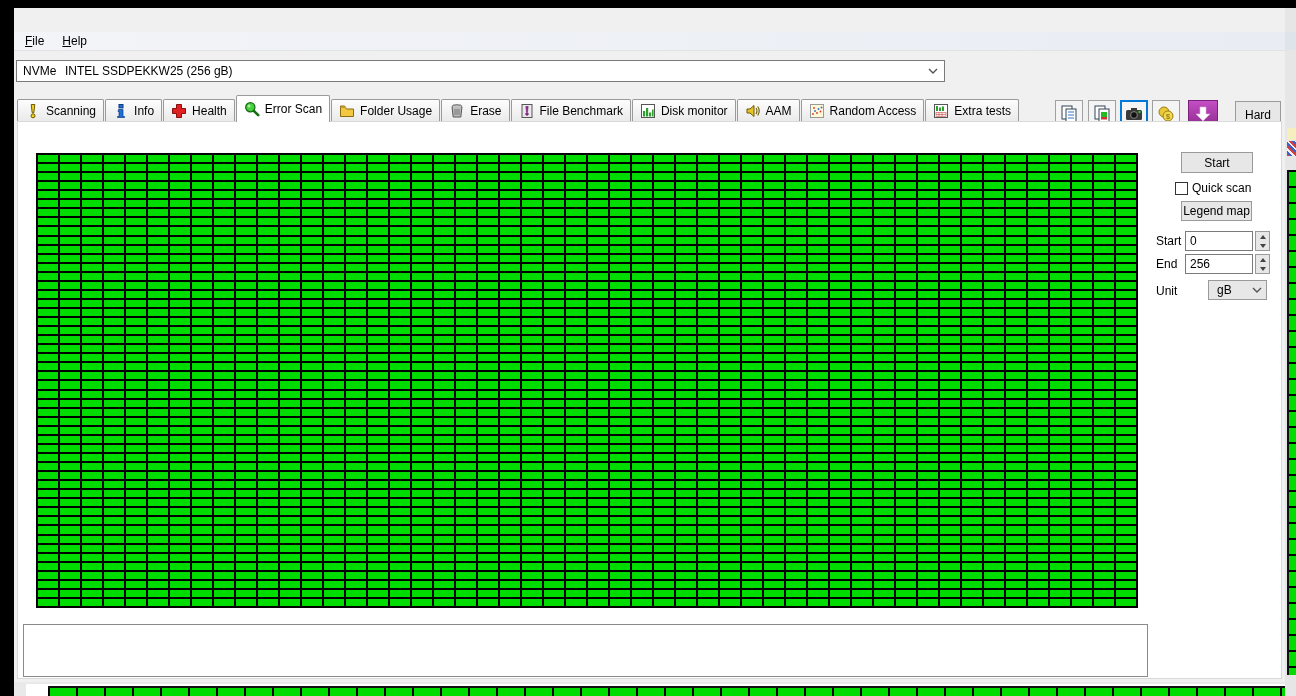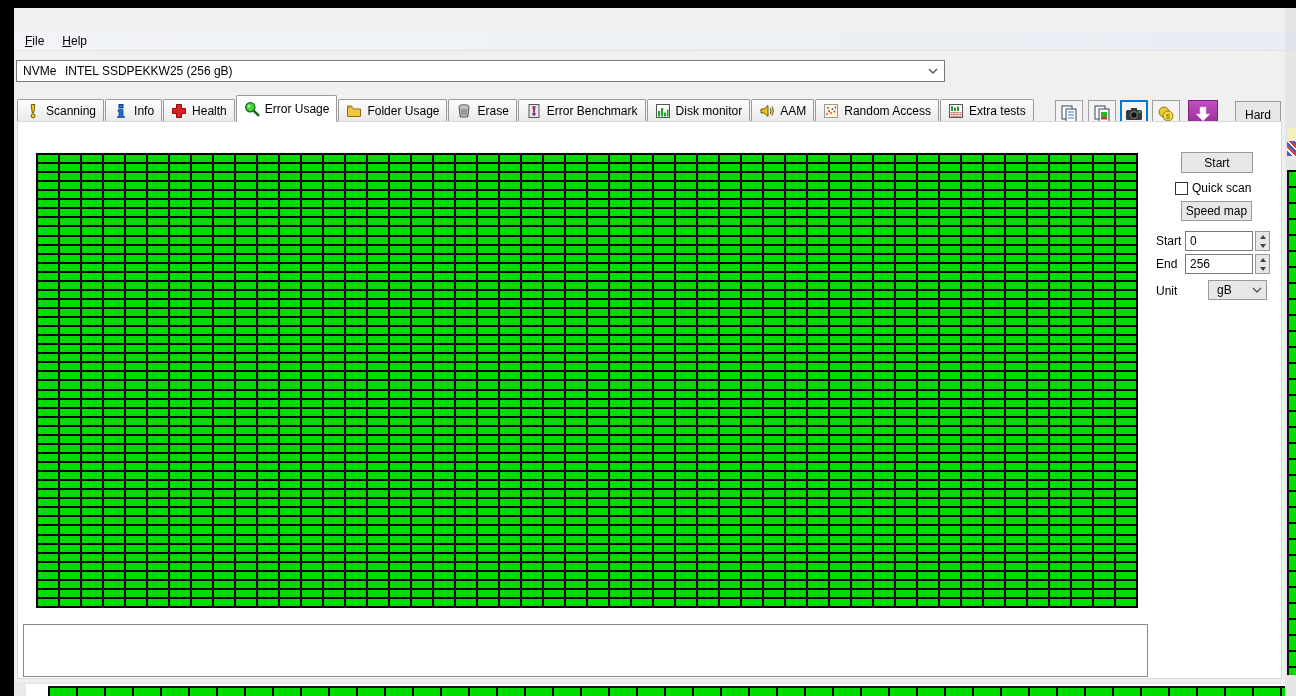--- a/index.html
+++ b/index.html
@@ -203,21 +203,21 @@
         <path d="M5.5 1.5h5v4h4v5h-4v4h-5v-4h-4v-5h4z" fill="#e02020" stroke="#8a0d0d"></path>
       </svg>
       <span>Health</span>
     </div>
     <div class="tab active">
       <svg viewBox="0 0 16 16">
         <circle cx="6.3" cy="6.3" r="4.6" fill="#45d23e" stroke="#156b12" stroke-width="1.3"></circle>
         <circle cx="5" cy="5" r="1.5" fill="#a8f0a0"></circle>
         <path d="M9.8 9.8 L14.2 14.2" stroke="#156b12" stroke-width="2.6" stroke-linecap="round"></path>
       </svg>
-      <span>Error Usage</span>
+      <span>Error Scan</span>
     </div>
     <div class="tab">
       <svg viewBox="0 0 16 16">
         <path d="M1.5 4.5 L6 4.5 L7.5 6 L14.5 6 L14.5 13.5 L1.5 13.5 Z" fill="#f3c73f" stroke="#8a6d12"></path>
         <path d="M1.5 4.5 L1.5 3 L5.5 3 L6.8 4.5" fill="#f3c73f" stroke="#8a6d12"></path>
       </svg>
       <span>Folder Usage</span>
     </div>
     <div class="tab">
       <svg viewBox="0 0 16 16">
@@ -226,21 +226,21 @@
         <path d="M6 6v6 M8 6v6 M10 6v6" stroke="#777"></path>
       </svg>
       <span>Erase</span>
     </div>
     <div class="tab">
       <svg viewBox="0 0 16 16">
         <rect x="3" y="1.5" width="10" height="13" fill="#e9e9e9" stroke="#555"></rect>
         <path d="M6.8 3.5h2.4l-.7 5.5h-1z" fill="#a02ba0" stroke="#5c0f5c" stroke-width="0.5"></path>
         <circle cx="8" cy="11" r="1.4" fill="#a02ba0" stroke="#5c0f5c" stroke-width="0.5"></circle>
       </svg>
-      <span>Error Benchmark</span>
+      <span>File Benchmark</span>
     </div>
     <div class="tab">
       <svg viewBox="0 0 16 16">
         <rect x="1.5" y="1.5" width="13" height="13" fill="#fff" stroke="#555"></rect>
         <rect x="3" y="8" width="2.2" height="5.5" fill="#2ca02c"></rect>
         <rect x="6" y="5" width="2.2" height="8.5" fill="#2ca02c"></rect>
         <rect x="9" y="9.5" width="2.2" height="4" fill="#2ca02c"></rect>
         <rect x="12" y="6.5" width="1.6" height="7" fill="#2ca02c"></rect>
       </svg>
       <span>Disk monitor</span>
@@ -2783,21 +2783,21 @@
       <div class="cell" style="background: rgb(0, 220, 0);"></div>
     </div>
 
   <div class="push-btn" style="left:1167px;top:144px;width:72px;height:21px">Start</div>
 
   <div id="quickscan-row">
     <div id="quickscan-box"></div>
     <span class="small-label">Quick scan</span>
   </div>
 
-  <div class="push-btn" style="left:1167px;top:193px;width:71px;height:20px">Speed map</div>
+  <div class="push-btn" style="left:1167px;top:193px;width:71px;height:20px">Legend map</div>
 
   <div class="field-row" style="left:1142px;top:223px;width:120px">
     <span class="small-label" style="position:absolute;top:3px">Start</span>
     <div class="num-input">0</div>
     <div class="spinner">
       <div class="spin-up">
           <div class="tri-up"></div>
         </div>
       <div class="spin-down">
           <div class="tri-down"></div>

